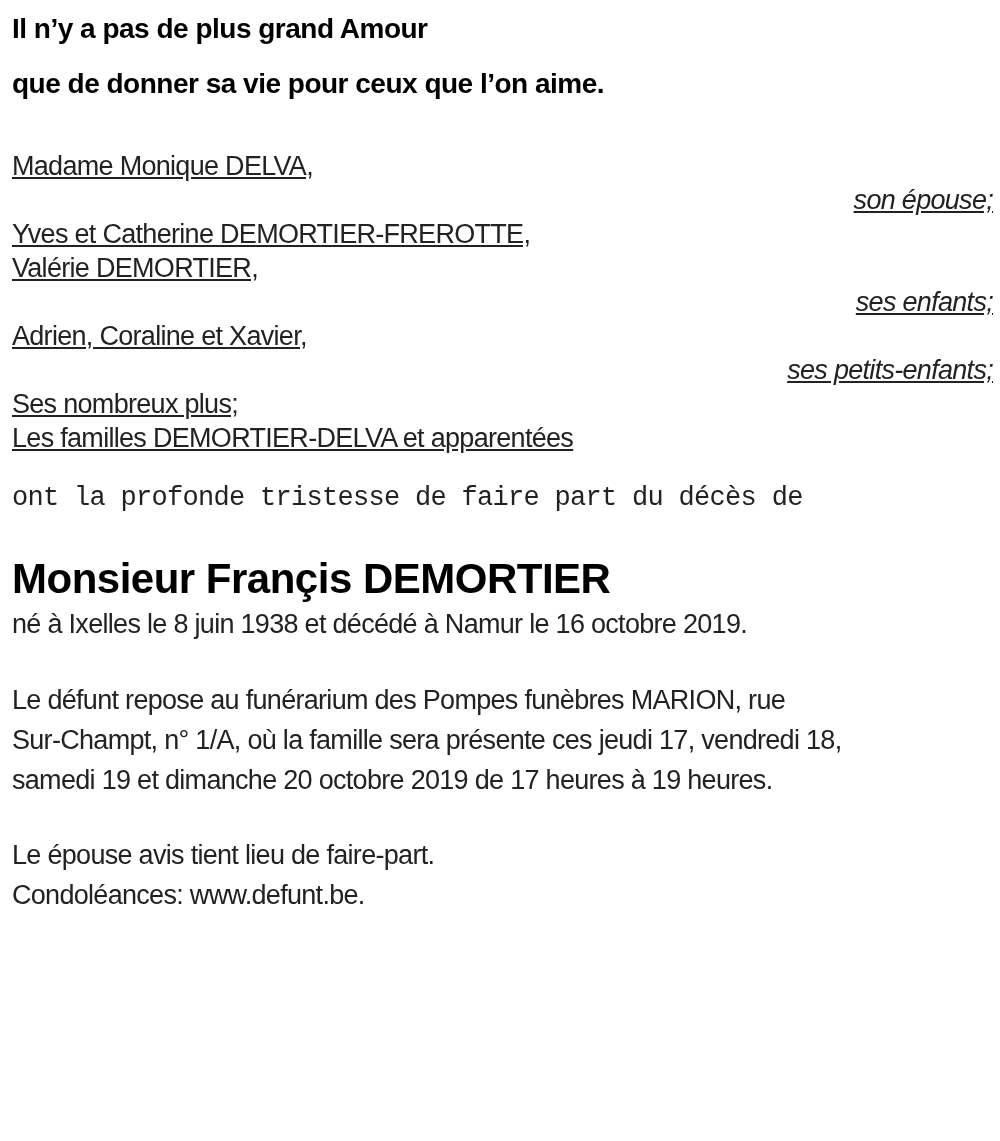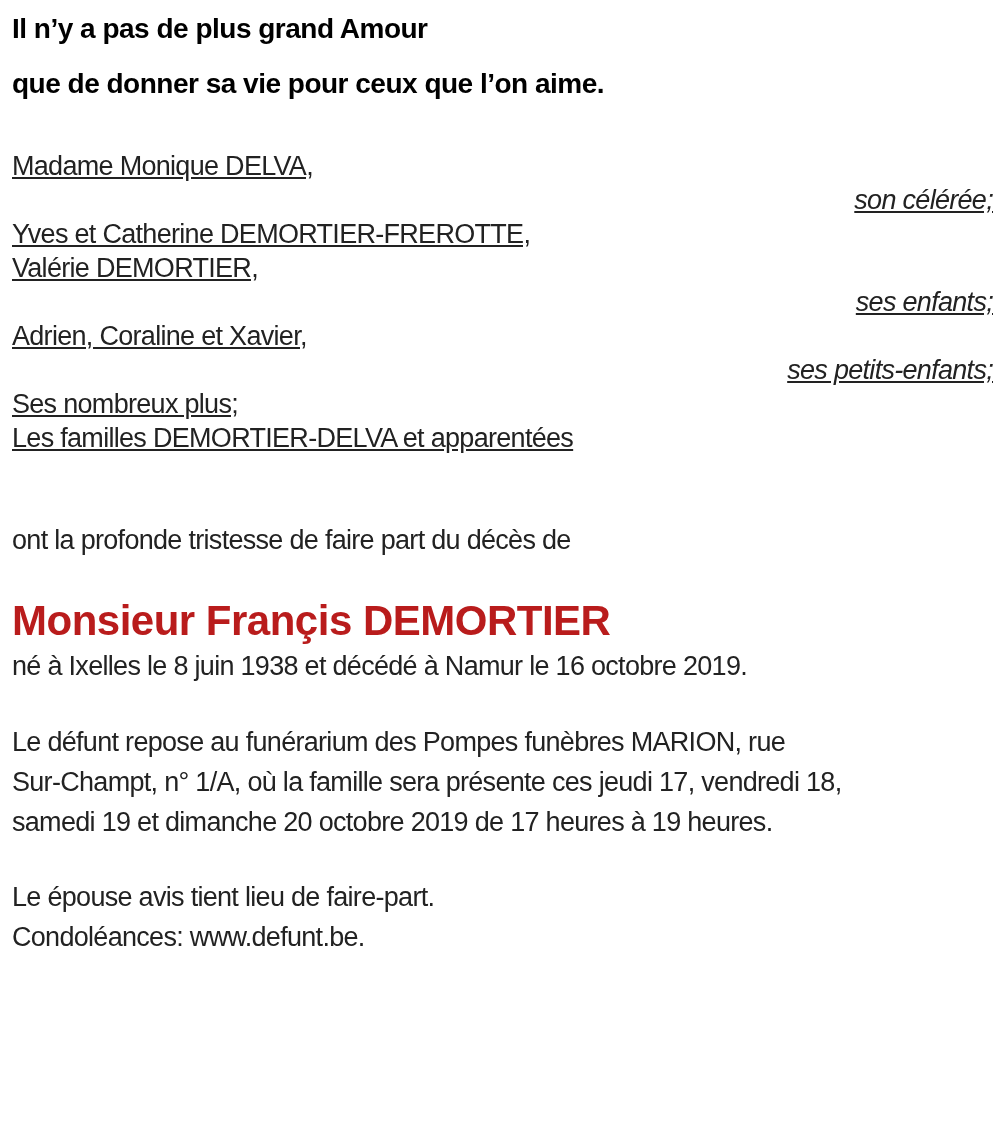--- a/index.html
+++ b/index.html
@@ -30,28 +30,29 @@
   .family-row {
     font-size: 27px;
     line-height: 34px;
   }
   .family-row.relation {
     text-align: right;
     font-style: italic;
   }
 
   .intro-line {
-    margin-top: 68px;
+    margin-top: 26px;
     font-size: 27px;
     line-height: 34px;
+    font-family: Liberation Mono, monospace;
   }
   .deceased-name {
     margin-top: 39px;
     font-weight: 700;
-    color: #b91c1c;
+    color: #000000;
     font-size: 42px;
     line-height: 50px;
     letter-spacing: -0.5px;
   }
   .birth-death {
     font-size: 27px;
     line-height: 40px;
   }
   .body-paragraph {
     font-size: 27px;
@@ -67,21 +68,21 @@
 
 <div class="page">
 
   <div class="epigraph">
     <div class="epigraph-line">Il n’y a pas de plus grand Amour</div>
     <div class="epigraph-line epigraph-line2">que de donner sa vie pour ceux que l’on aime.</div>
   </div>
 
   <div class="family-list">
     <div class="family-row names">Madame Monique DELVA,</div>
-    <div class="family-row relation">son célérée;</div>
+    <div class="family-row relation">son épouse;</div>
     <div class="family-row names">Yves et Catherine DEMORTIER-FREROTTE,</div>
     <div class="family-row names">Valérie DEMORTIER,</div>
     <div class="family-row relation">ses enfants;</div>
     <div class="family-row names">Adrien, Coraline et Xavier,</div>
     <div class="family-row relation">ses petits-enfants;</div>
     <div class="family-row names">Ses nombreux plus;</div>
     <div class="family-row names">Les familles DEMORTIER-DELVA et apparentées</div>
   </div>
 
   <div class="intro-line">ont la profonde tristesse de faire part du décès de</div>

